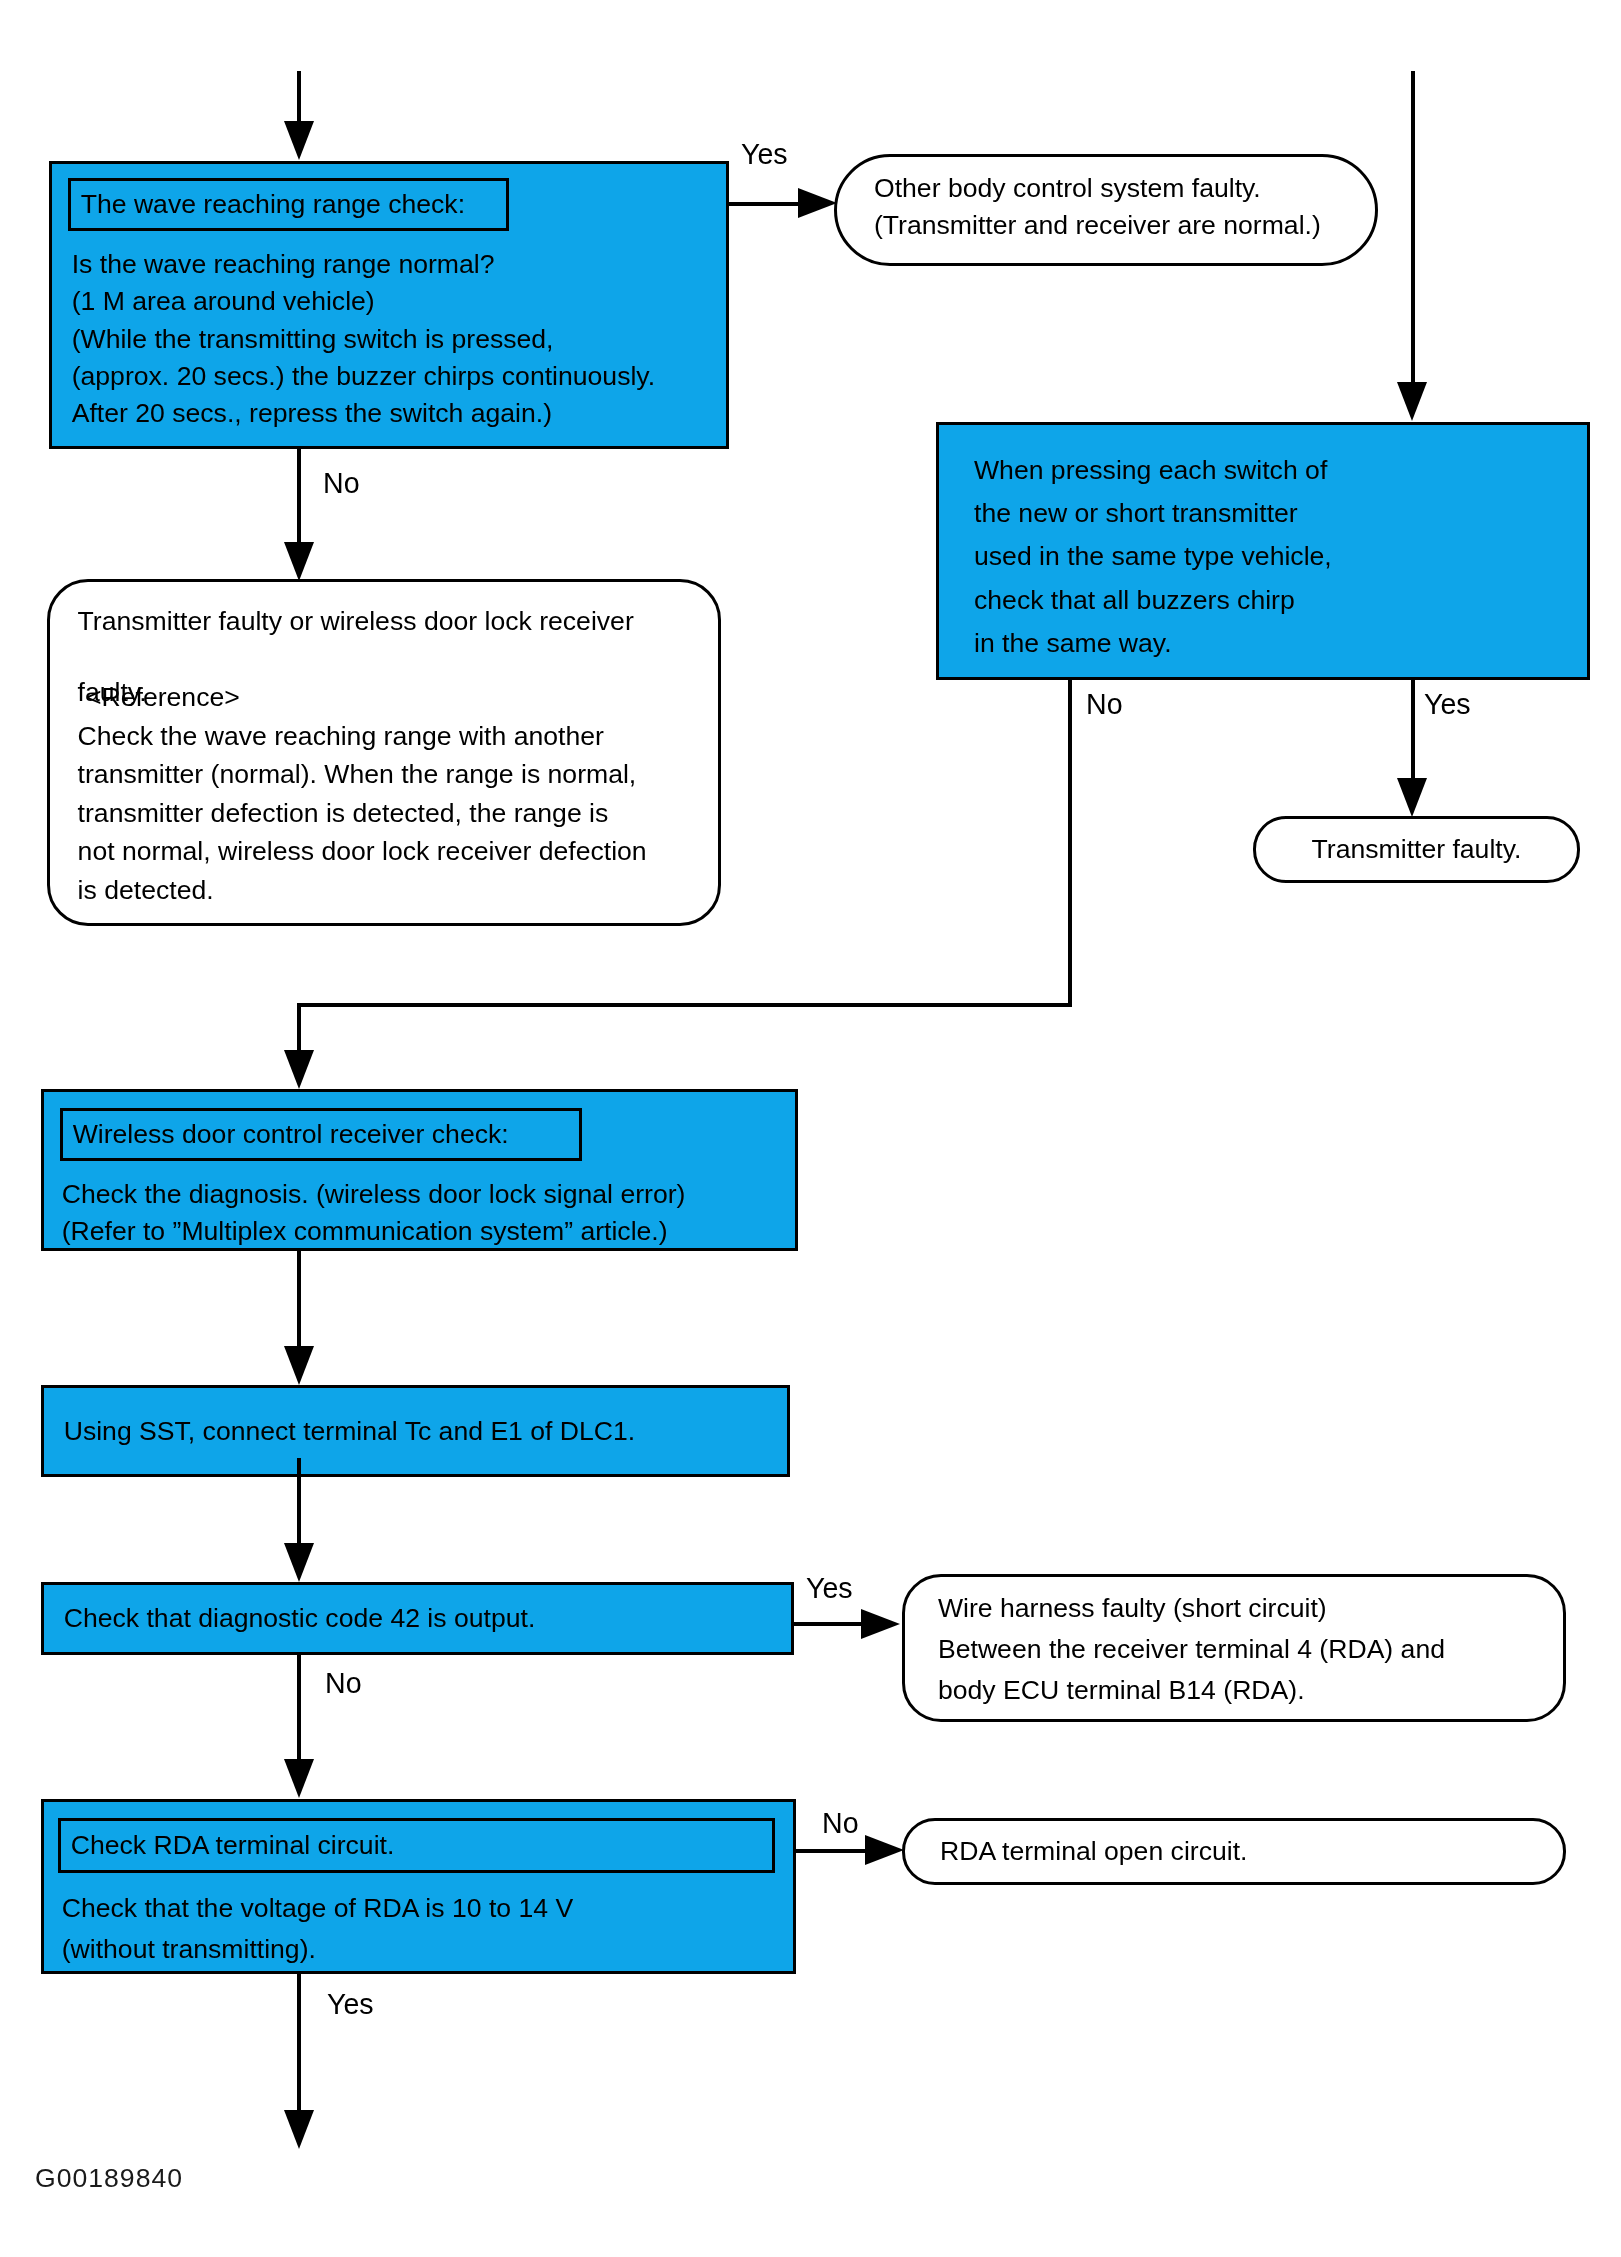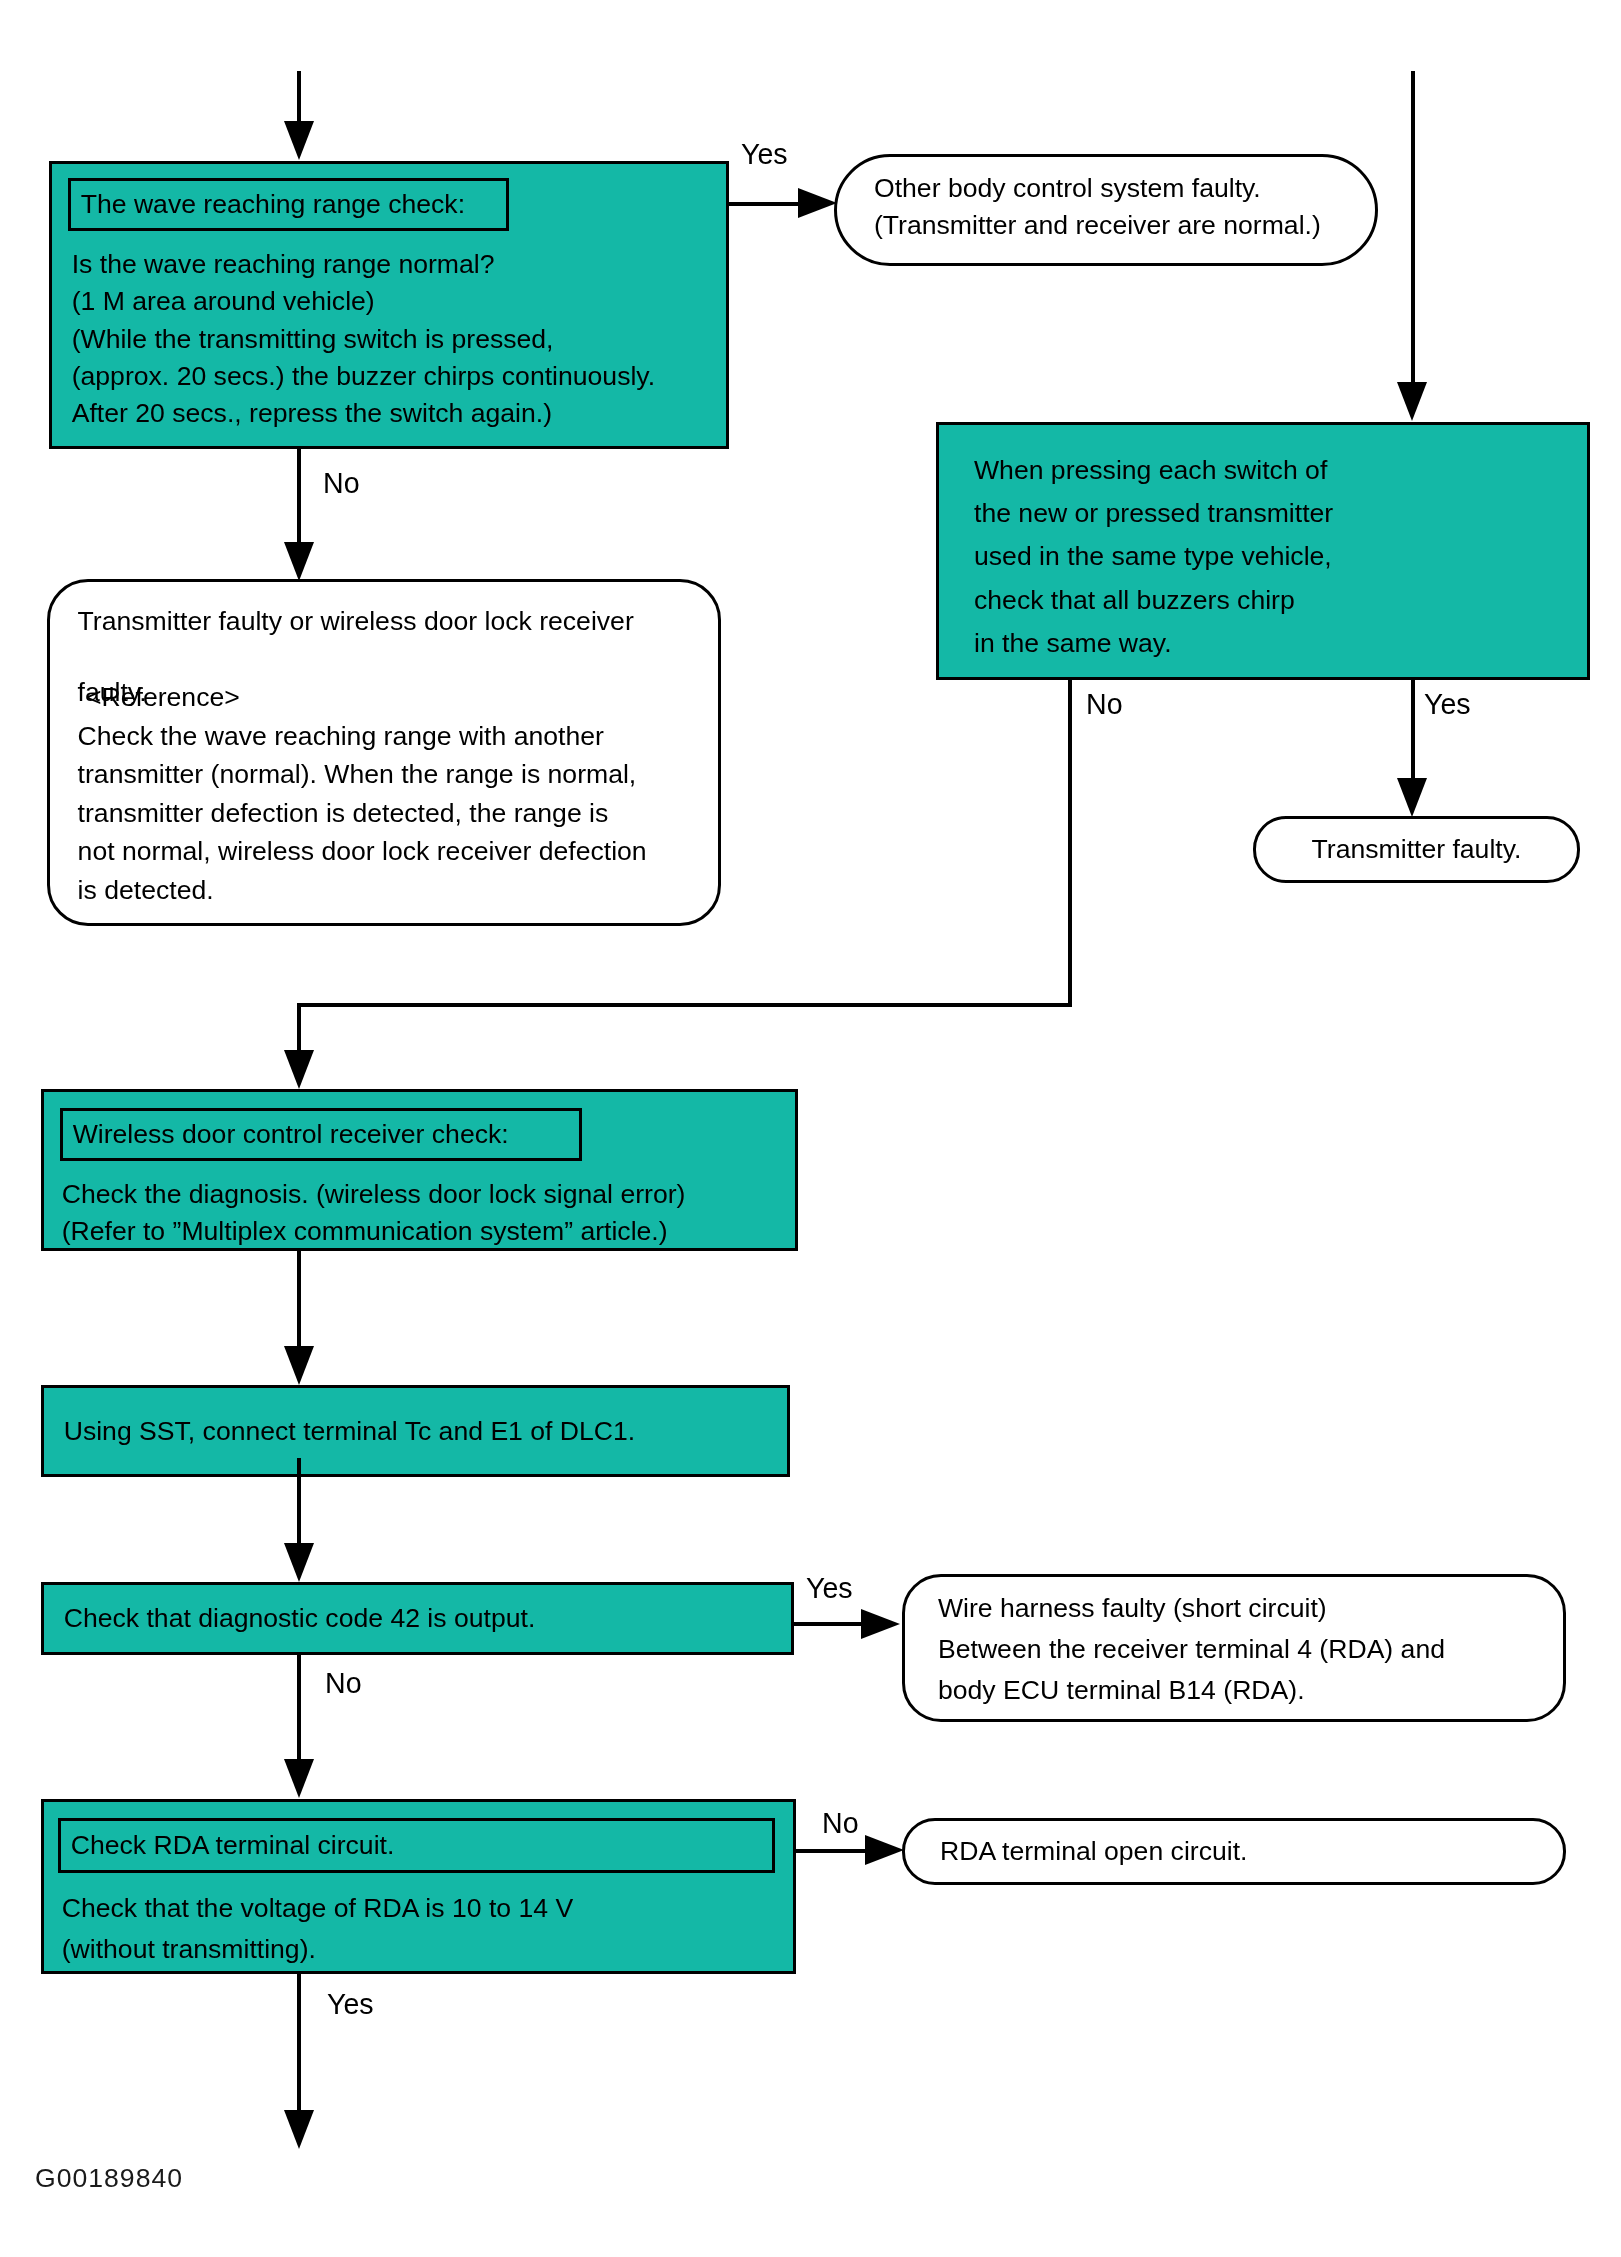--- a/index.html
+++ b/index.html
@@ -1,20 +1,20 @@
 <!DOCTYPE html>
 <html><head>
 <meta charset="utf-8">
 <style>
   html,body{margin:0;padding:0;background:#ffffff;}
   #canvas{
     position:relative;width:1621px;height:2258px;background:#ffffff;
     font-family:"Liberation Sans", sans-serif;color:#000;overflow:hidden;
   }
-  .node{position:absolute;border:3.9px solid #000;background:#14b8a6;box-sizing:border-box;}
+  .node{position:absolute;border:3.9px solid #000;background:#0ea5e9;box-sizing:border-box;}
   .stadium{position:absolute;border:3.9px solid #000;background:#fff;box-sizing:border-box;}
   .title-box{position:absolute;border:3px solid #000;box-sizing:border-box;display:flex;align-items:center;padding-left:9.9px;}
   .tline{position:absolute;white-space:nowrap;font-size:26.6px;line-height:1;}
   .txt{font-size:26.6px;white-space:nowrap;}
   .center-v{display:flex;align-items:center;}
   .vline{position:absolute;width:3.9px;background:#000;}
   .hline{position:absolute;height:3.9px;background:#000;}
   .arr-d{position:absolute;width:0;height:0;border-left:15.8px solid transparent;border-right:15.8px solid transparent;border-top:39px solid #000;}
   .arr-r{position:absolute;width:0;height:0;border-top:15.8px solid transparent;border-bottom:15.8px solid transparent;border-left:39px solid #000;}
   .lbl{position:absolute;font-size:28.6px;white-space:nowrap;}
@@ -46,21 +46,21 @@
   <div class="stadium" style="left:834px;top:154px;width:544px;height:112px;border-radius:56px;">
     <div class="tline" style="left:37px;top:17.7px;">Other body control system faulty.</div>
     <div class="tline" style="left:37px;top:55px;">(Transmitter and receiver are normal.)</div>
   </div>
 
   <div class="vline" style="left:1411px;top:71px;height:313px;"></div>
   <div class="arr-d" style="left:1397px;top:382px;"></div>
 
   <div class="node" style="left:936px;top:422px;width:654px;height:258px;">
     <div class="tline" style="left:35px;top:31.5px;">When pressing each switch of</div>
-    <div class="tline" style="left:35px;top:75px;">the new or pressed transmitter</div>
+    <div class="tline" style="left:35px;top:75px;">the new or short transmitter</div>
     <div class="tline" style="left:35px;top:118px;">used in the same type vehicle,</div>
     <div class="tline" style="left:35px;top:162px;">check that all buzzers chirp</div>
     <div class="tline" style="left:35px;top:205px;">in the same way.</div>
   </div>
 
   <div class="lbl" style="left:1424px;top:688px;">Yes</div>
   <div class="vline" style="left:1411px;top:678px;height:102px;"></div>
   <div class="arr-d" style="left:1397px;top:778px;"></div>
 
   <div class="stadium center-v" style="left:1253px;top:816px;width:327px;height:67px;border-radius:33px;justify-content:center;">

